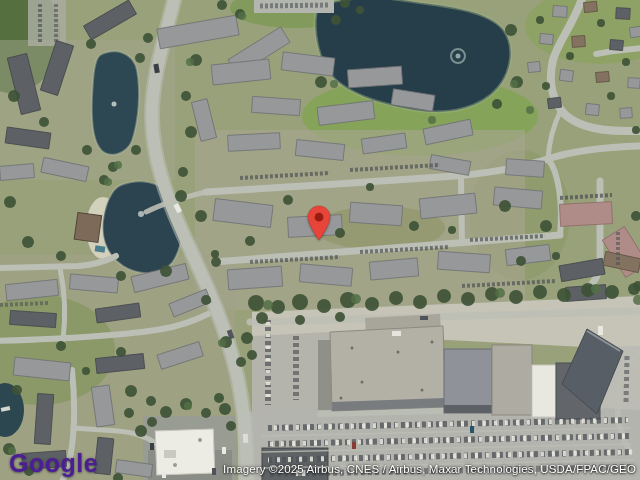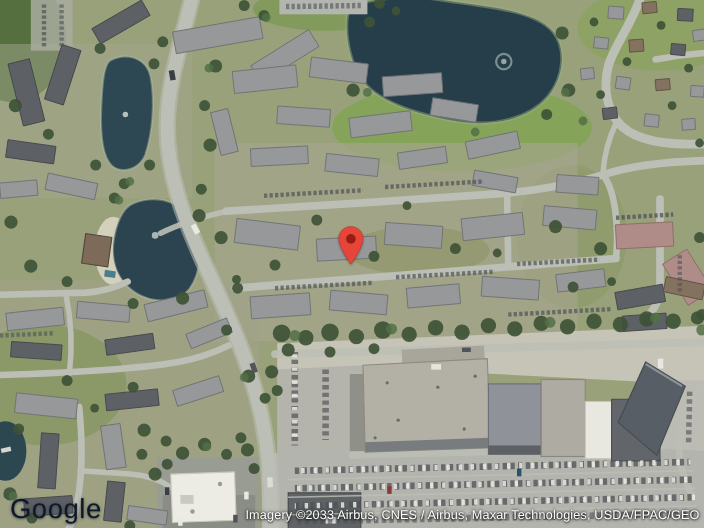--- a/index.html
+++ b/index.html
@@ -12,21 +12,21 @@
   svg.canvas .rd{fill:none;stroke:#bcbfb5;stroke-linecap:round;}
   svg.canvas .pk{fill:none;stroke:#4e5256;}
   svg.canvas .pkw{fill:none;stroke:#eceae2;}
   svg.canvas .bl{fill:#96989a;stroke:#6e7173;stroke-width:.8;}
   svg.canvas .bd{fill:#5d6165;stroke:#43464a;stroke-width:.8;}
   svg.canvas .bb{fill:#847260;stroke:#5e5142;stroke-width:.8;}
   svg.canvas .bp{fill:#b08c88;stroke:#8c6a66;stroke-width:.8;}
   .marker{position:absolute;left:307px;top:205px;width:24px;height:36px;}
   .marker svg{display:block;filter:drop-shadow(0 1px 1px rgba(0,0,0,.35));}
   .glogo{
-    position:absolute;left:9px;bottom:4px;color:#0f172a;font-size:25px;font-weight:normal;
+    position:absolute;left:9px;bottom:4px;color:#4c1d95;font-size:25px;font-weight:bold;
     letter-spacing:.5px;text-decoration:none;line-height:1;
     text-shadow:0 1px 2px rgba(55,60,65,.6),0 0 3px rgba(55,60,65,.45);
   }
   .attrib{
     position:absolute;right:4px;bottom:4px;color:#fff;font-size:11.5px;letter-spacing:.15px;
     white-space:nowrap;line-height:1.1;
     text-shadow:0 0 2px rgba(0,0,0,.8),0 1px 2px rgba(0,0,0,.6),0 0 4px rgba(0,0,0,.4);
   }
 </style>
 </head>
@@ -326,15 +326,15 @@
 
   <div class="marker">
     <svg width="24" height="36" viewBox="0 0 24 36" xmlns="http://www.w3.org/2000/svg">
       <path stroke="#b6352b" stroke-width="0.5" d="M12 1C5.9 1 1 5.9 1 12c0 8.2 11 23 11 23s11-14.8 11-23C23 5.9 18.1 1 12 1z" fill="#E8453A"></path>
       <circle cx="12" cy="12.2" r="4.4" fill="#971D12"></circle>
     </svg>
   </div>
 
   <a class="glogo" href="#">Google</a>
 
-  <div class="attrib">Imagery ©2033 Airbus, CNES / Airbus, Maxar Technologies, USDA/FPAC/GEO</div>
+  <div class="attrib">Imagery ©2025 Airbus, CNES / Airbus, Maxar Technologies, USDA/FPAC/GEO</div>
 
 </div>
 
 </body></html>

